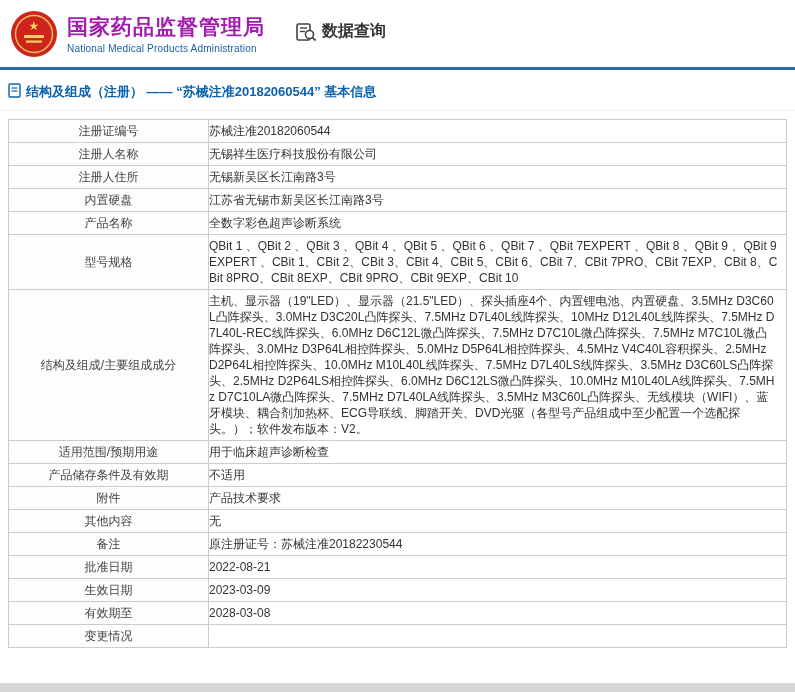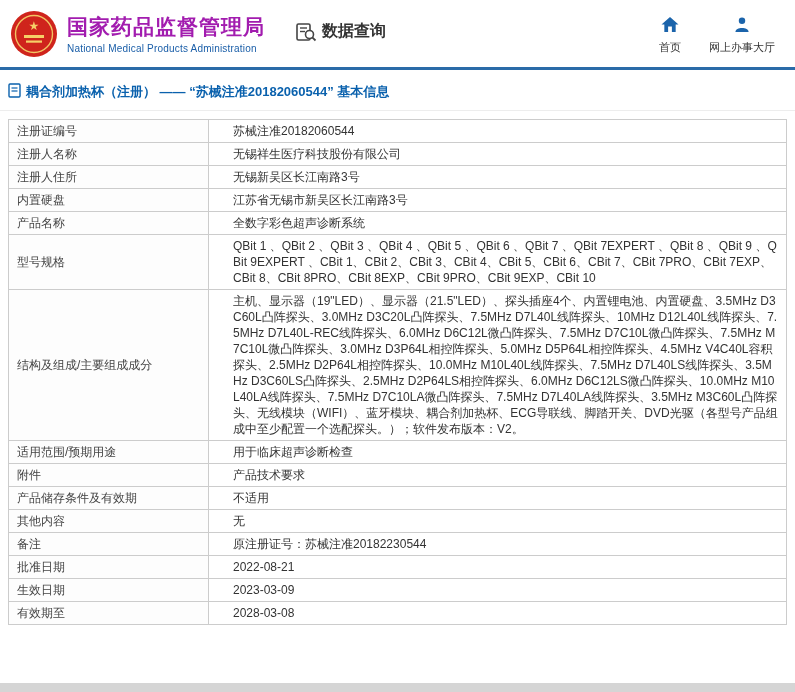--- a/index.html
+++ b/index.html
@@ -38,23 +38,23 @@
     font-size:12px; color:#333;
   }
   .info-table td {
     border:1px solid #cccccc;
     padding:3px 8px;
     line-height:16px;
     vertical-align:middle;
     word-break:break-all;
   }
   td.label-cell {
-    text-align:left; color:#444; background:#fdfdfd; font-size:12px;
+    text-align:center; color:#444; background:#fdfdfd; font-size:12px;
   }
-  td.value-cell { text-align:left; padding-left:24px; }
+  td.value-cell { text-align:left; padding-left:0; }
   
   .bottom-strip {
     position:absolute; left:0; bottom:0; width:100%; height:9px;
     background:#d5d5d5;
   }
 </style>
 </head>
 <body>
 
 <div class="page">
@@ -80,52 +80,33 @@
             <rect x="2" y="3" width="13" height="16" rx="1.5" fill="none" stroke="#444" stroke-width="1.6"></rect>
             <line x1="5" y1="7" x2="12" y2="7" stroke="#444" stroke-width="1.4"></line>
             <line x1="5" y1="10.5" x2="10" y2="10.5" stroke="#444" stroke-width="1.4"></line>
             <circle cx="14.5" cy="13.5" r="4" fill="#fff" stroke="#444" stroke-width="1.6"></circle>
             <line x1="17.3" y1="16.3" x2="20.5" y2="19.5" stroke="#444" stroke-width="1.8"></line>
           </svg>
         </span>
         <span>数据查询</span>
       </div>
     </div>
-    <nav class="header-nav">
-      <a class="nav-item">
-        <span>
-          <svg width="20" height="17" viewBox="0 0 20 18">
-            <path d="M10 1 L19 9 H16 V17 H12 V11 H8 V17 H4 V9 H1 Z" fill="#1b64ab"></path>
-          </svg>
-        </span>
-        <span class="nav-label">首页</span>
-      </a>
-      <a class="nav-item">
-        <span>
-          <svg width="18" height="17" viewBox="0 0 18 18">
-            <circle cx="9" cy="5" r="3.4" fill="#1b64ab"></circle>
-            <path d="M2 17 C2 11.2 16 11.2 16 17 Z" fill="#1b64ab"></path>
-          </svg>
-        </span>
-        <span class="nav-label">网上办事大厅</span>
-      </a>
-    </nav>
   </header>
 
   <div class="blue-line"></div>
 
   <div class="breadcrumb">
     <span>
       <svg width="13" height="15" viewBox="0 0 13 15">
         <rect x="1" y="1" width="11" height="13" rx="1" fill="none" stroke="#0a61ad" stroke-width="1.4"></rect>
         <line x1="3.5" y1="5" x2="9.5" y2="5" stroke="#0a61ad" stroke-width="1.2"></line>
         <line x1="3.5" y1="8" x2="9.5" y2="8" stroke="#0a61ad" stroke-width="1.2"></line>
       </svg>
     </span>
-    <span>耦合剂加热杯（注册） —— “苏械注准20182060544” 基本信息</span>
+    <span>结构及组成（注册） —— “苏械注准20182060544” 基本信息</span>
   </div>
 
   <table class="info-table">
     <colgroup>
         <col style="width:200px">
         <col>
       </colgroup>
     <tbody>
         <tr>
           <td class="label-cell">注册证编号</td>
@@ -153,26 +134,26 @@
         </tr>
         <tr>
           <td class="label-cell">结构及组成/主要组成成分</td>
           <td class="value-cell">主机、显示器（19"LED）、显示器（21.5"LED）、探头插座4个、内置锂电池、内置硬盘、3.5MHz D3C60L凸阵探头、3.0MHz D3C20L凸阵探头、7.5MHz D7L40L线阵探头、10MHz D12L40L线阵探头、7.5MHz D7L40L-REC线阵探头、6.0MHz D6C12L微凸阵探头、7.5MHz D7C10L微凸阵探头、7.5MHz M7C10L微凸阵探头、3.0MHz D3P64L相控阵探头、5.0MHz D5P64L相控阵探头、4.5MHz V4C40L容积探头、2.5MHz D2P64L相控阵探头、10.0MHz M10L40L线阵探头、7.5MHz D7L40LS线阵探头、3.5MHz D3C60LS凸阵探头、2.5MHz D2P64LS相控阵探头、6.0MHz D6C12LS微凸阵探头、10.0MHz M10L40LA线阵探头、7.5MHz D7C10LA微凸阵探头、7.5MHz D7L40LA线阵探头、3.5MHz M3C60L凸阵探头、无线模块（WIFI）、蓝牙模块、耦合剂加热杯、ECG导联线、脚踏开关、DVD光驱（各型号产品组成中至少配置一个选配探头。）；软件发布版本：V2。</td>
         </tr>
         <tr>
           <td class="label-cell">适用范围/预期用途</td>
           <td class="value-cell">用于临床超声诊断检查</td>
         </tr>
         <tr>
+          <td class="label-cell">产品储存条件及有效期</td>
+          <td class="value-cell">不适用</td>
+        </tr>
+        <tr>
           <td class="label-cell">附件</td>
           <td class="value-cell">产品技术要求</td>
-        </tr>
-        <tr>
-          <td class="label-cell">产品储存条件及有效期</td>
-          <td class="value-cell">不适用</td>
         </tr>
         <tr>
           <td class="label-cell">其他内容</td>
           <td class="value-cell">无</td>
         </tr>
         <tr>
           <td class="label-cell">备注</td>
           <td class="value-cell">原注册证号：苏械注准20182230544</td>
         </tr>
         <tr>
@@ -180,18 +161,22 @@
           <td class="value-cell">2022-08-21</td>
         </tr>
         <tr>
           <td class="label-cell">生效日期</td>
           <td class="value-cell">2023-03-09</td>
         </tr>
         <tr>
           <td class="label-cell">有效期至</td>
           <td class="value-cell">2028-03-08</td>
         </tr>
+        <tr>
+          <td class="label-cell">变更情况</td>
+          <td class="value-cell"></td>
+        </tr>
       </tbody>
   </table>
 
   <footer class="bottom-strip"></footer>
 
 </div>
 
 </body></html>

